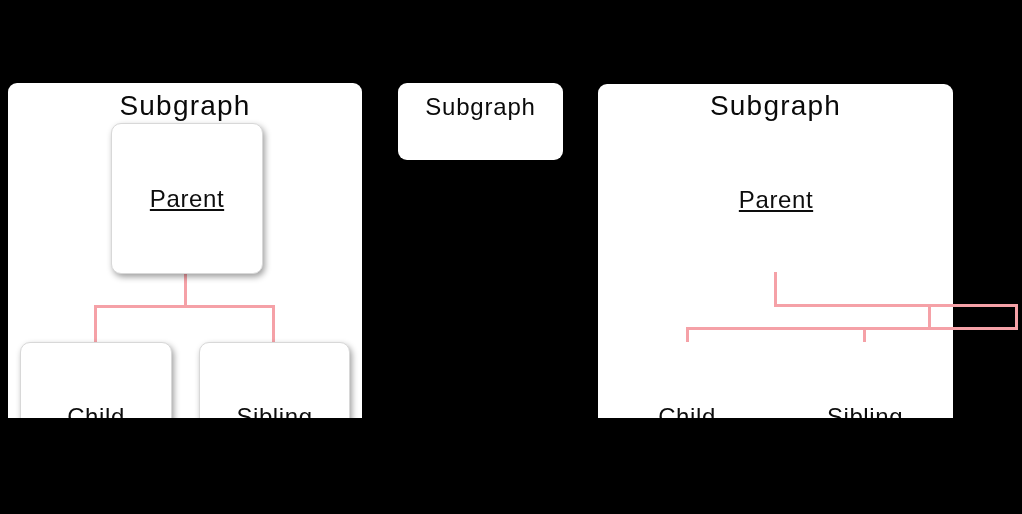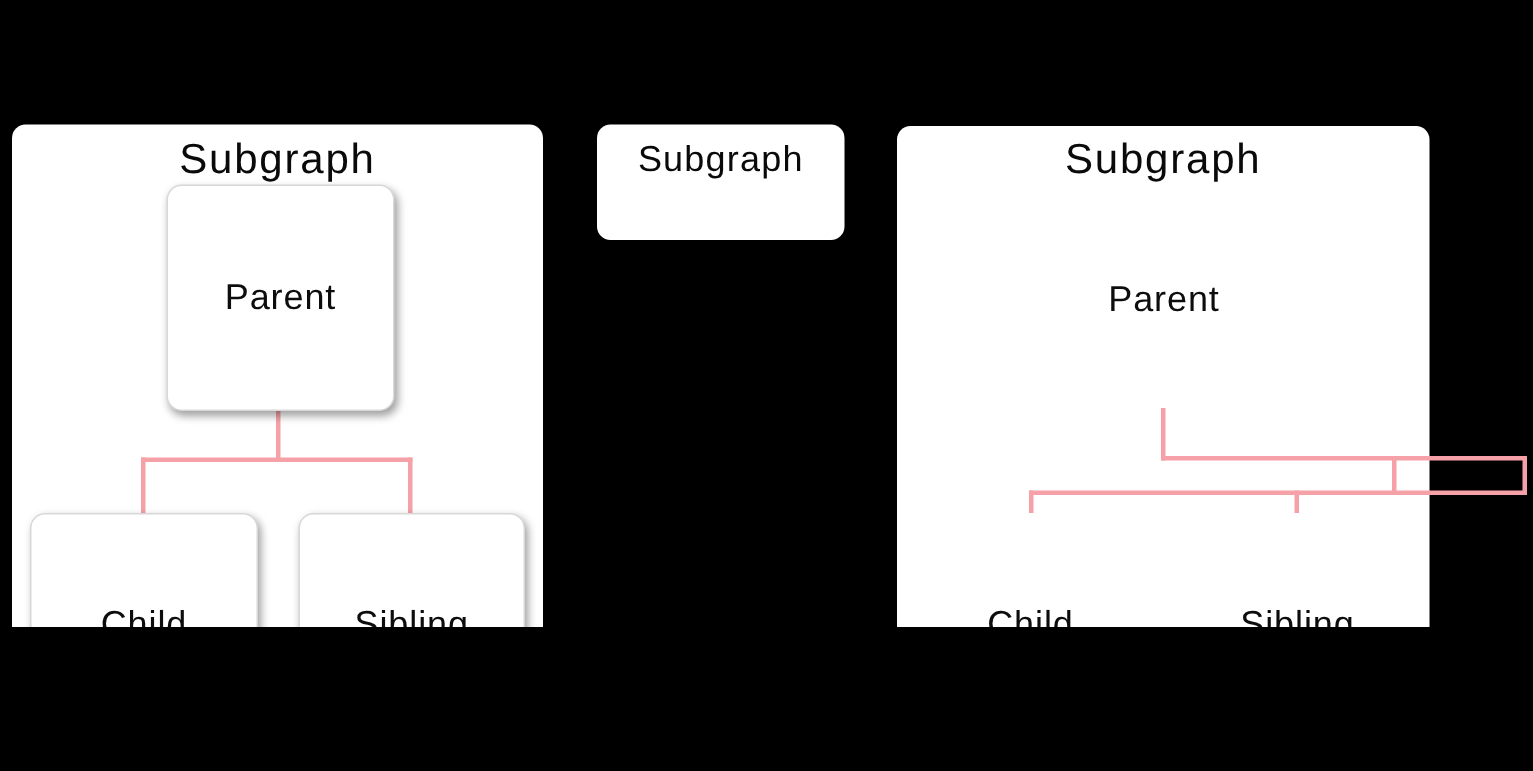--- a/index.html
+++ b/index.html
@@ -15,21 +15,21 @@
     font-size:28px;line-height:1.15;letter-spacing:1.2px;white-space:nowrap;
   }
   .sg-title.small{font-size:24px;letter-spacing:0.8px;}
   .node{
     position:absolute;z-index:3;background:#ffffff;
     border:1px solid #d8d8d8;border-radius:10px;
     box-shadow:2px 3px 6px rgba(0,0,0,0.38);
     display:flex;align-items:center;justify-content:center;
   }
   .node-label,.free-label{
-    color:#0d0d0d;font-size:24px;letter-spacing:0.6px;white-space:nowrap;
+    color:#0d0d0d;font-size:24px;letter-spacing:0.6px;white-space:nowrap;text-decoration:underline;
   }
   .free-label{
     position:absolute;z-index:3;transform:translate(-50%,-50%);
   }
   .edge{position:absolute;background:#f5a1a7;z-index:2;}
 </style>
 </head>
 <body>
 
 <div id="canvas">

